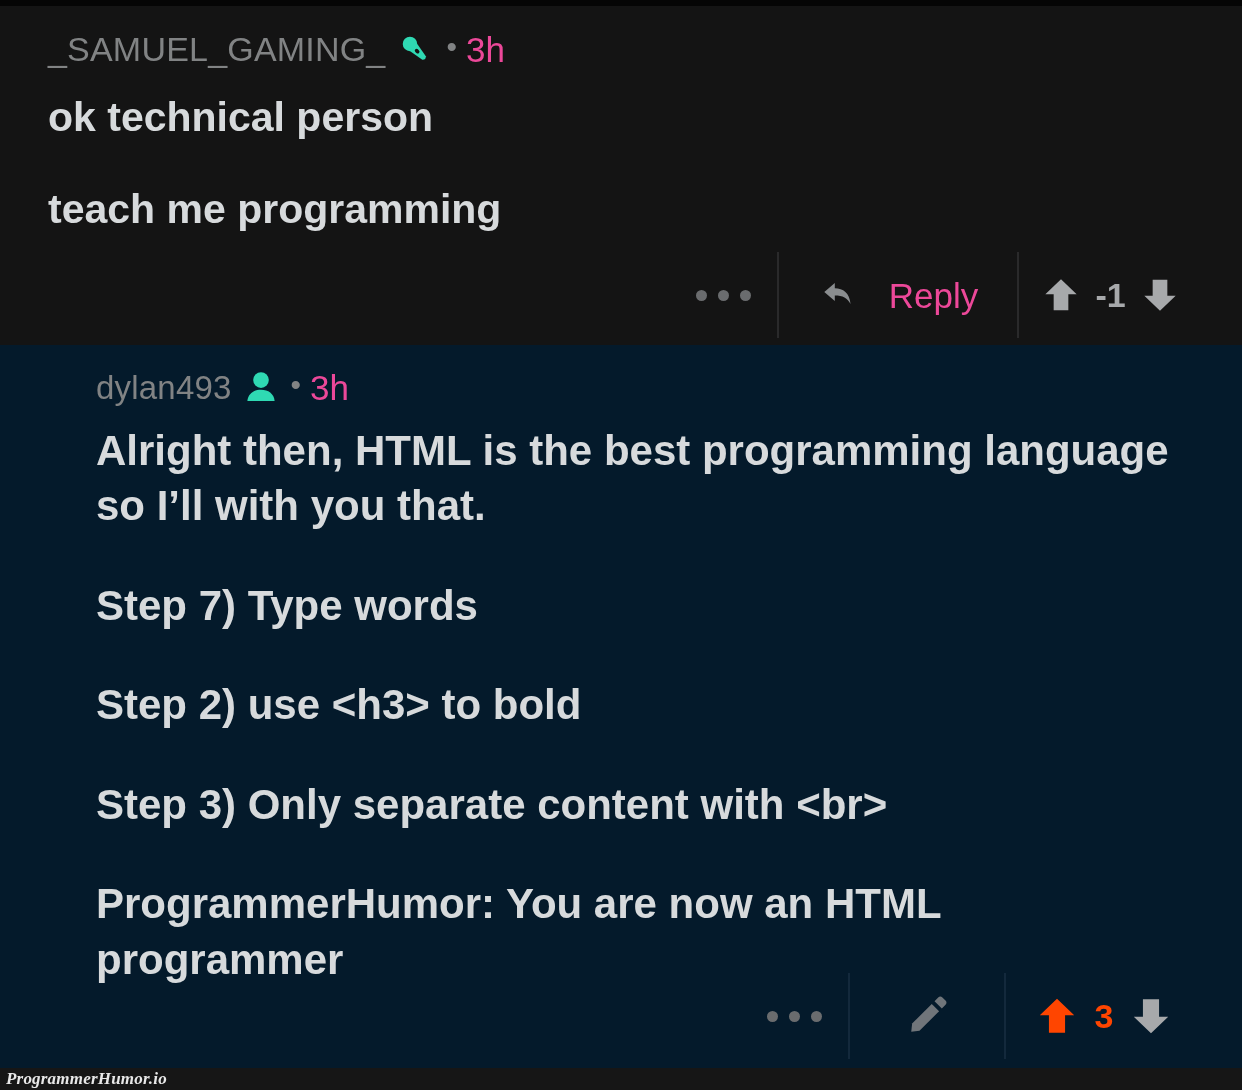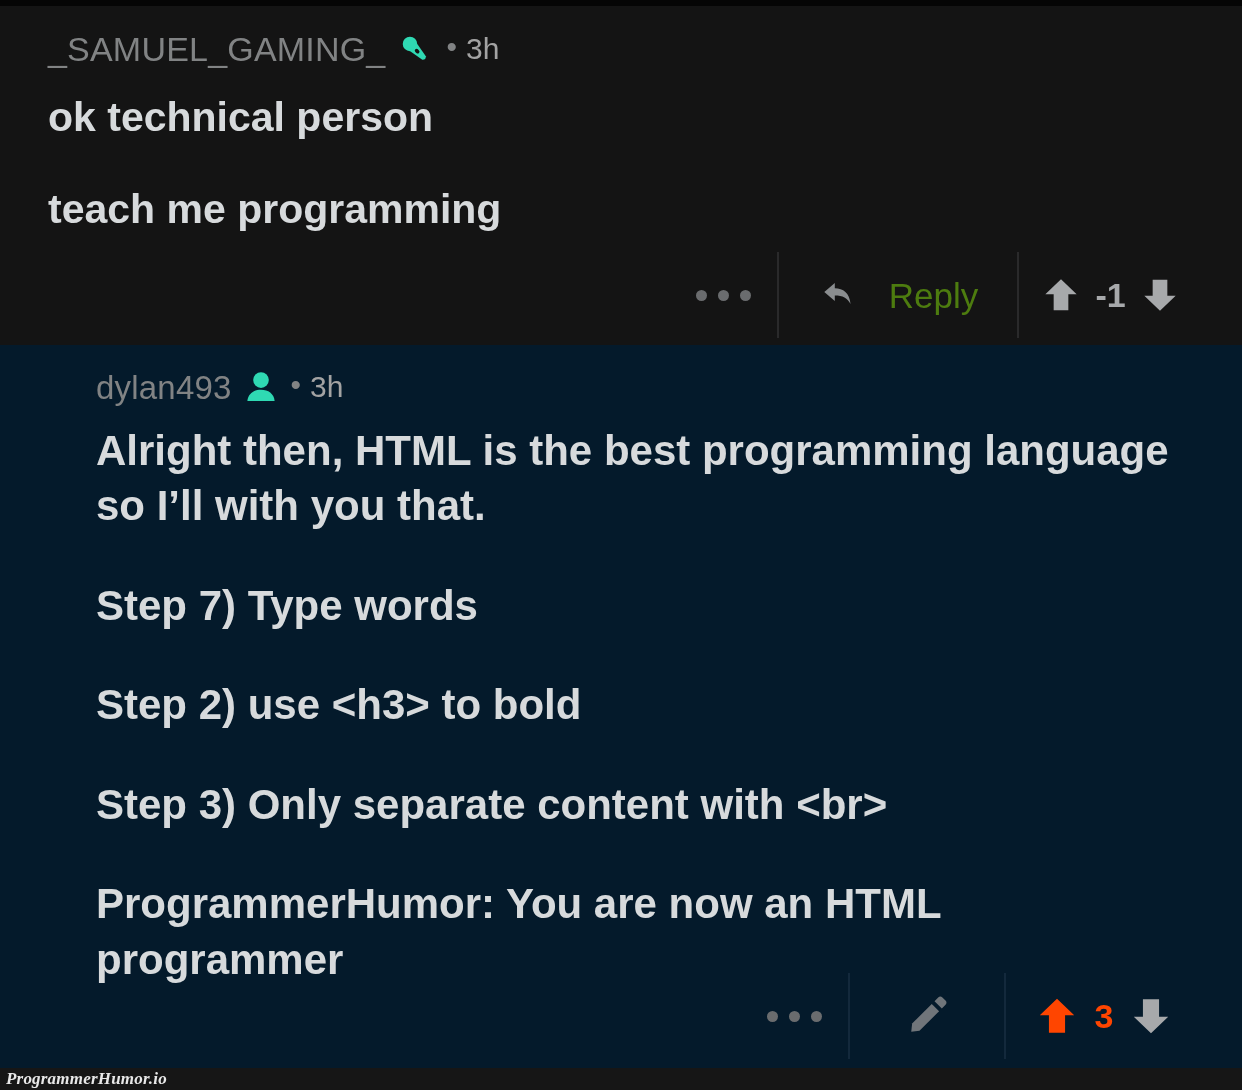--- a/index.html
+++ b/index.html
@@ -74,22 +74,22 @@
   }
   .dot-sep {
     color: #818384;
     font-size: 30px;
     margin: 0 9px 0 12px;
     line-height: 1;
     position: relative;
     top: -2px;
   }
   .timestamp {
-    color: #a3a3a3;
-    font-size: 30px;
+    color: #ec4899;
+    font-size: 35px;
   }
 
   
   .body-text {
     color: #d7dadc;
     font-size: 41px;
     line-height: 1.32;
     font-weight: 400;
   }
   .comment-top .body-text { margin-top: 22px; }
@@ -129,21 +129,21 @@
     gap: 11px;
     align-items: center;
   }
   .dots i {
     display: block;
     width: 11px; height: 11px;
     border-radius: 50%;
     background: #6a6c6e;
   }
   .reply-label {
-    color: #4d7c0f;
+    color: #ec4899;
     font-size: 35px;
     line-height: 1;
     margin-left: 15px;
   }
   .score {
     font-size: 34px;
     font-weight: 700;
     line-height: 1;
   }
   .score-neg { color: #a7a9ab; }

